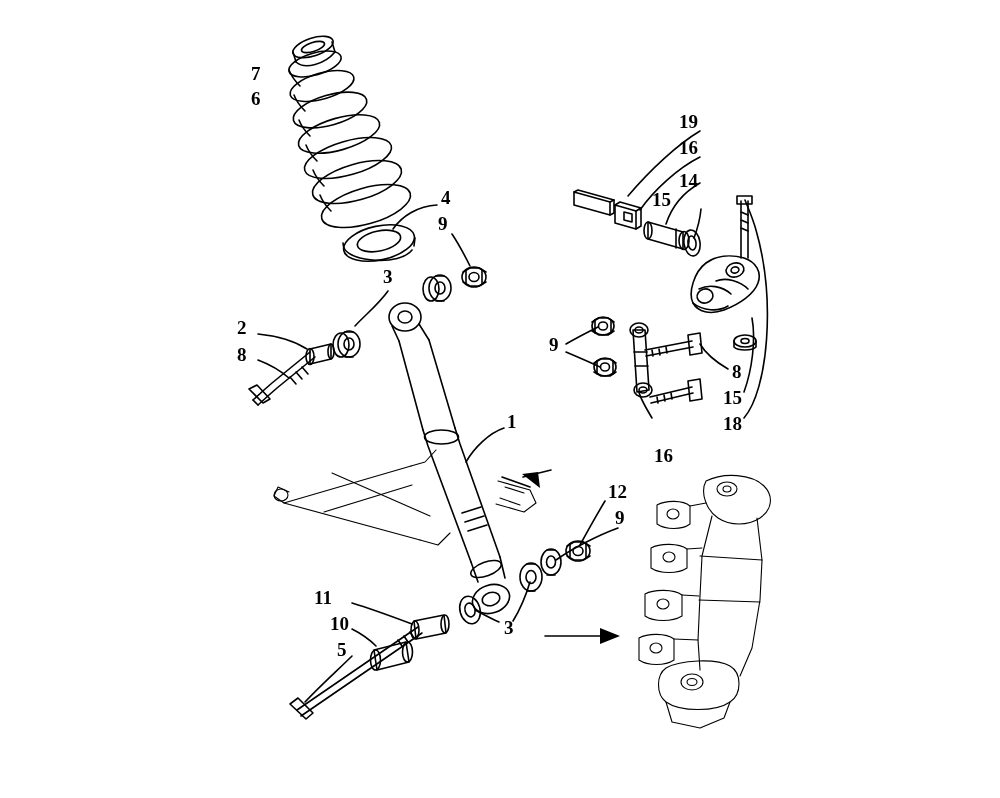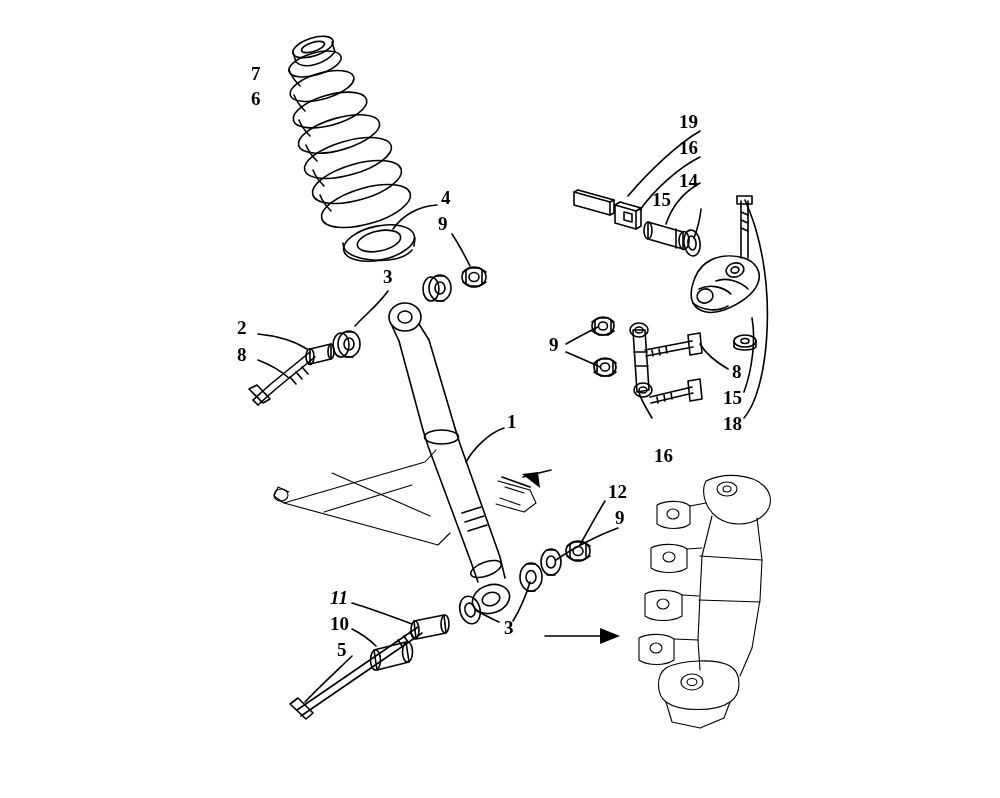--- a/index.html
+++ b/index.html
@@ -393,18 +393,18 @@
   <div class="callout" style="left:679px; top:138px;">16</div>
   <div class="callout" style="left:679px; top:171px;">14</div>
   <div class="callout" style="left:652px; top:190px;text-align:right;">15</div>
   <div class="callout" style="left:549px; top:335px;">9</div>
   <div class="callout" style="left:732px; top:362px;">8</div>
   <div class="callout" style="left:723px; top:388px;">15</div>
   <div class="callout" style="left:723px; top:414px;">18</div>
   <div class="callout" style="left:654px; top:422px;margin-top:24px;">16</div>
   <div class="callout" style="left:608px; top:482px;">12</div>
   <div class="callout" style="left:615px; top:508px;">9</div>
-  <div class="callout" style="left:330px; top:588px;font-style:italic;">11</div>
+  <div class="callout" style="left:314px; top:588px;">11</div>
   <div class="callout" style="left:330px; top:614px;">10</div>
   <div class="callout" style="left:337px; top:640px;">5</div>
   <div class="callout" style="left:504px; top:618px;">3</div>
 
 </div>
 
 </body></html>

